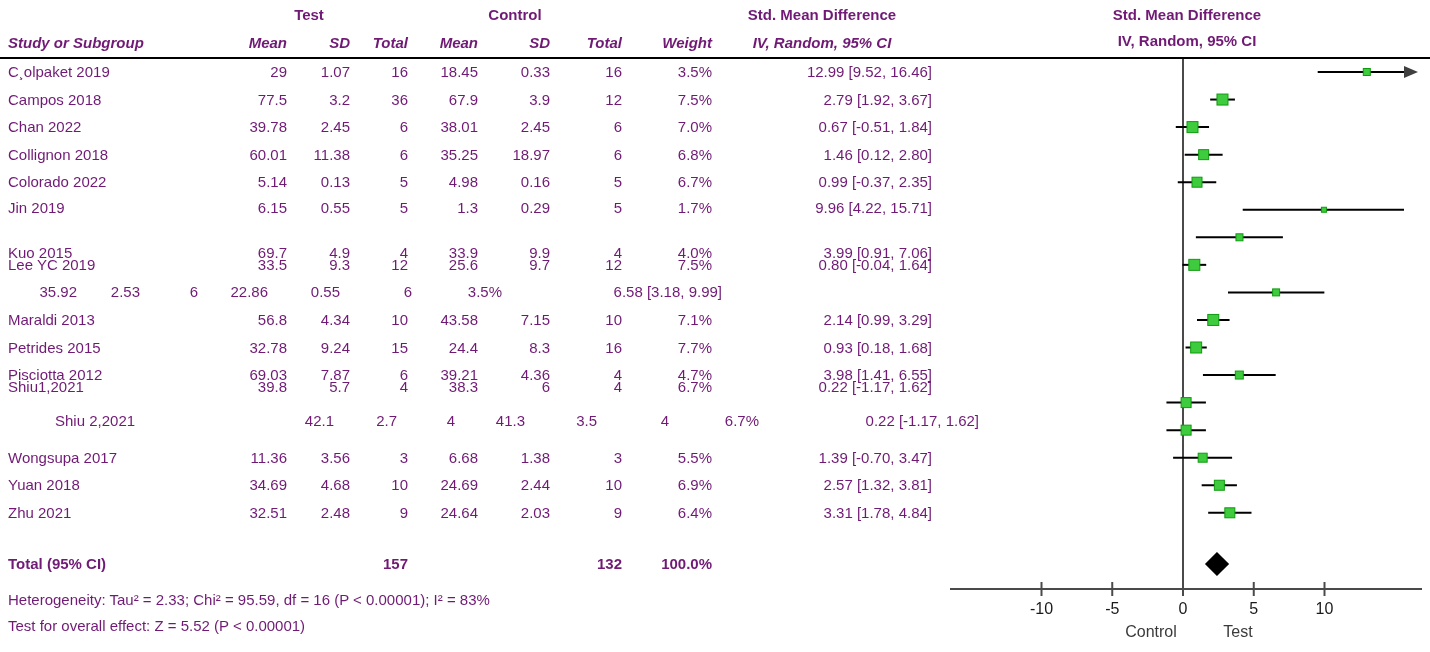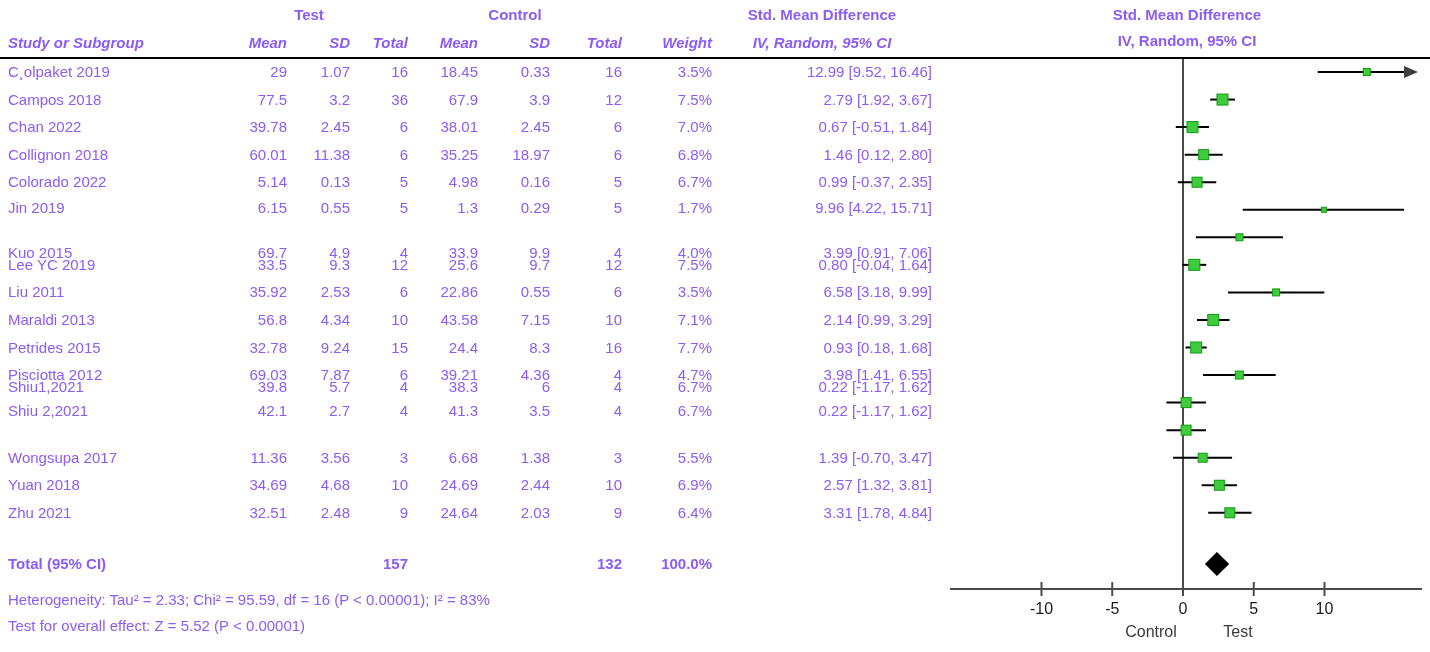--- a/index.html
+++ b/index.html
@@ -1,18 +1,18 @@
 <!DOCTYPE html>
 <html><head>
 <meta charset="utf-8">
 <style>
   html,body{margin:0;padding:0;background:#ffffff;}
   .canvas{
     position:relative;width:1430px;height:652px;background:#ffffff;overflow:hidden;
-    font-family:"Liberation Sans","DejaVu Sans",sans-serif;color:#8b5cf6;font-size:15px;
+    font-family:"Liberation Sans","DejaVu Sans",sans-serif;color:#701a75;font-size:15px;
   }
   .abs{position:absolute;}
   .ctr{transform:translateX(-50%);white-space:nowrap;}
   .bold{font-weight:700;}
   .hdr-rule{position:absolute;left:0;top:57px;width:1430px;height:2px;background:#000;}
   .trow{position:absolute;left:0;display:flex;height:26px;line-height:26px;white-space:nowrap;}
   .c-study{width:210px;padding-left:8px;box-sizing:border-box;text-align:left;overflow:hidden;}
   .c-m1{width:77px;text-align:right;}
   .c-s1{width:63px;text-align:right;}
   .c-t1{width:58px;text-align:right;}
@@ -132,21 +132,20 @@
         <div class="c-m1">33.5</div>
         <div class="c-s1">9.3</div>
         <div class="c-t1">12</div>
         <div class="c-m2">25.6</div>
         <div class="c-s2">9.7</div>
         <div class="c-t2">12</div>
         <div class="c-w">7.5%</div>
         <div class="c-ci">0.80 [-0.04, 1.64]</div>
       </div>
       <div class="trow" style="top: 279.4px;">
-        <div class="c-study">Liu 2011</div>
         <div class="c-m1">35.92</div>
         <div class="c-s1">2.53</div>
         <div class="c-t1">6</div>
         <div class="c-m2">22.86</div>
         <div class="c-s2">0.55</div>
         <div class="c-t2">6</div>
         <div class="c-w">3.5%</div>
         <div class="c-ci">6.58 [3.18, 9.99]</div>
       </div>
       <div class="trow" style="top: 306.95px;">
@@ -186,21 +185,21 @@
         <div class="c-study">Shiu1,2021</div>
         <div class="c-m1">39.8</div>
         <div class="c-s1">5.7</div>
         <div class="c-t1">4</div>
         <div class="c-m2">38.3</div>
         <div class="c-s2">6</div>
         <div class="c-t2">4</div>
         <div class="c-w">6.7%</div>
         <div class="c-ci">0.22 [-1.17, 1.62]</div>
       </div>
-      <div class="trow" style="top: 398px;">
+      <div class="trow" style="top: 408px; padding-left: 47px;">
         <div class="c-study">Shiu 2,2021</div>
         <div class="c-m1">42.1</div>
         <div class="c-s1">2.7</div>
         <div class="c-t1">4</div>
         <div class="c-m2">41.3</div>
         <div class="c-s2">3.5</div>
         <div class="c-t2">4</div>
         <div class="c-w">6.7%</div>
         <div class="c-ci">0.22 [-1.17, 1.62]</div>
       </div>

